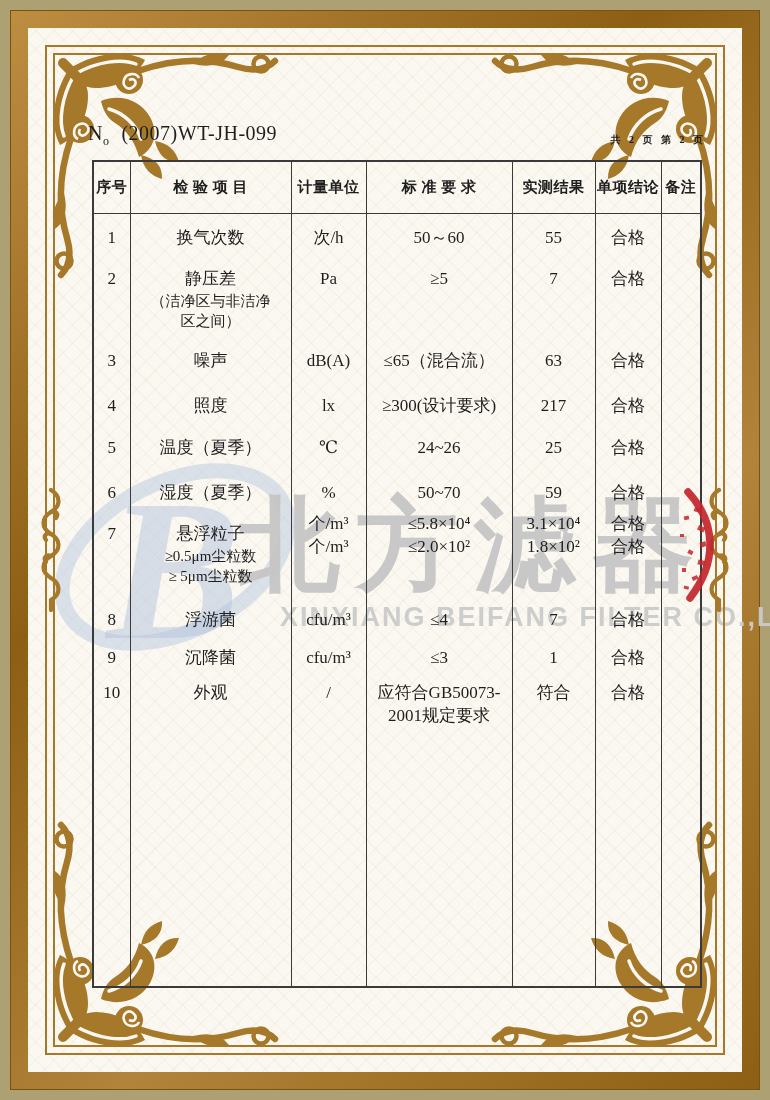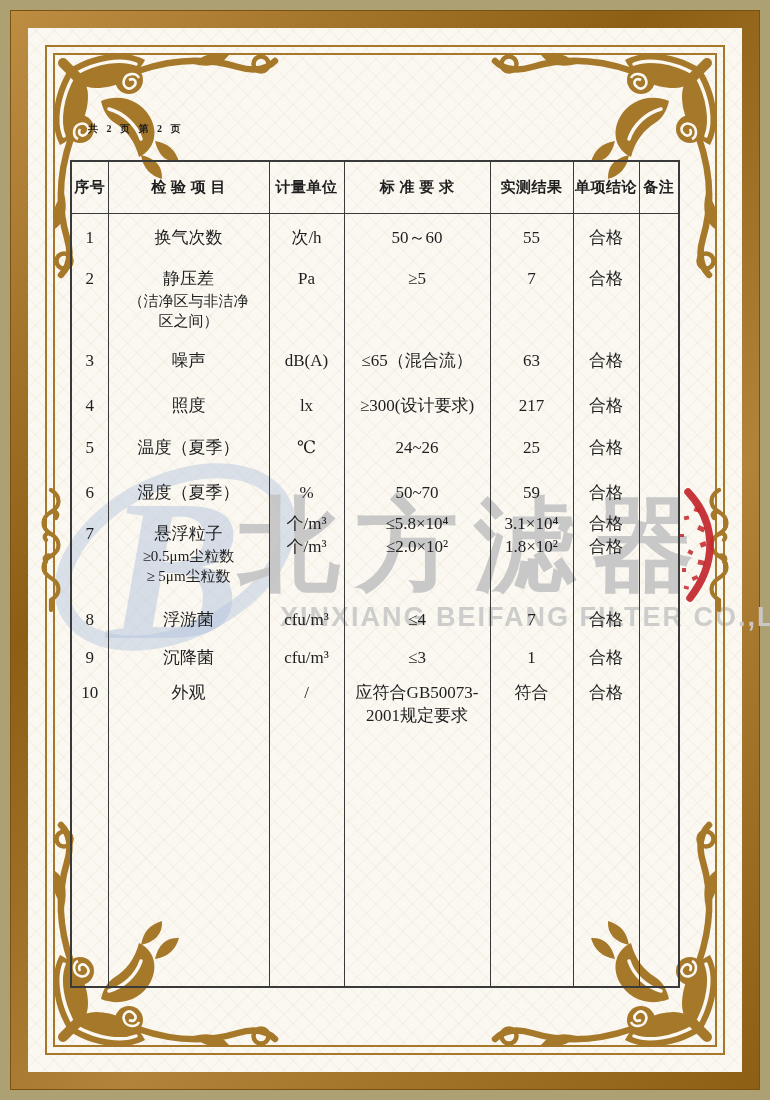--- a/index.html
+++ b/index.html
@@ -35,21 +35,21 @@
          font-weight:600;font-size:27px;letter-spacing:2px;color:#cbcbcb;opacity:.95;white-space:nowrap;}
   
   .stamp{position:absolute;left:664px;top:486px;width:64px;height:120px;z-index:7;}
   
   .doc-head{position:absolute;left:88px;top:122px;width:618px;display:flex;justify-content:space-between;
             align-items:flex-end;z-index:6;}
   .doc-no{font-size:20px;letter-spacing:.5px;}
   .doc-no sub{font-size:12px;}
   .doc-no .no-val{margin-left:12px;}
   .page-info{font-size:10px;font-weight:700;letter-spacing:3px;padding-bottom:2px;}
-  .table-wrap{position:absolute;left:70px;top:160px;z-index:6;}
+  .table-wrap{position:absolute;left:92px;top:160px;z-index:6;}
   table.report{border-collapse:collapse;table-layout:fixed;width:608px;height:828px;border:2px solid var(--line);}
   table.report th, table.report td{border-right:1.3px solid var(--line);padding:0;vertical-align:middle;}
   table.report th:last-child, table.report td:last-child{border-right:none;}
   table.report thead tr{height:52px;border-bottom:1.8px solid var(--line);}
   table.report th{font-size:15px;font-weight:600;letter-spacing:.5px;text-align:center;}
   td .cw{display:flex;flex-direction:column;justify-content:center;align-items:center;height:100%;text-align:center;}
   .ln{font-size:17px;line-height:1.35;}
   .ln.sm{font-size:15px;line-height:1.35;}
   .ln.wide{letter-spacing:7px;}
   tr.top td .cw{justify-content:flex-start;padding-top:10px;}
@@ -115,20 +115,23 @@
     </svg>
 
   <svg class="wm-logo" viewBox="0 0 260 230">
     <ellipse cx="130" cy="112" rx="120" ry="74" fill="none" stroke="#b8c8e0" stroke-width="15" opacity="0.5" transform="rotate(-27 130 112)"></ellipse>
     <text x="62" y="192" font-size="200" font-weight="bold" font-style="italic" fill="#b8c8e0" opacity="0.55">B</text>
   </svg>
   <div class="wm-cn">北方滤器</div>
   <div class="wm-en">XINXIANG BEIFANG FILTER CO.,LTD.</div>
 
   <div class="doc-head">
+    <div class="doc-no">
+      <span>N</span><sub>o</sub><span class="no-val">(2007)WT-JH-099</span>
+    </div>
     <div class="page-info">共 2 页 第 2 页</div>
   </div>
 
   <div class="table-wrap">
     <table class="report">
       <colgroup>
         <col style="width:37px">
           <col style="width:161px">
           <col style="width:75px">
         <col style="width:146px">

